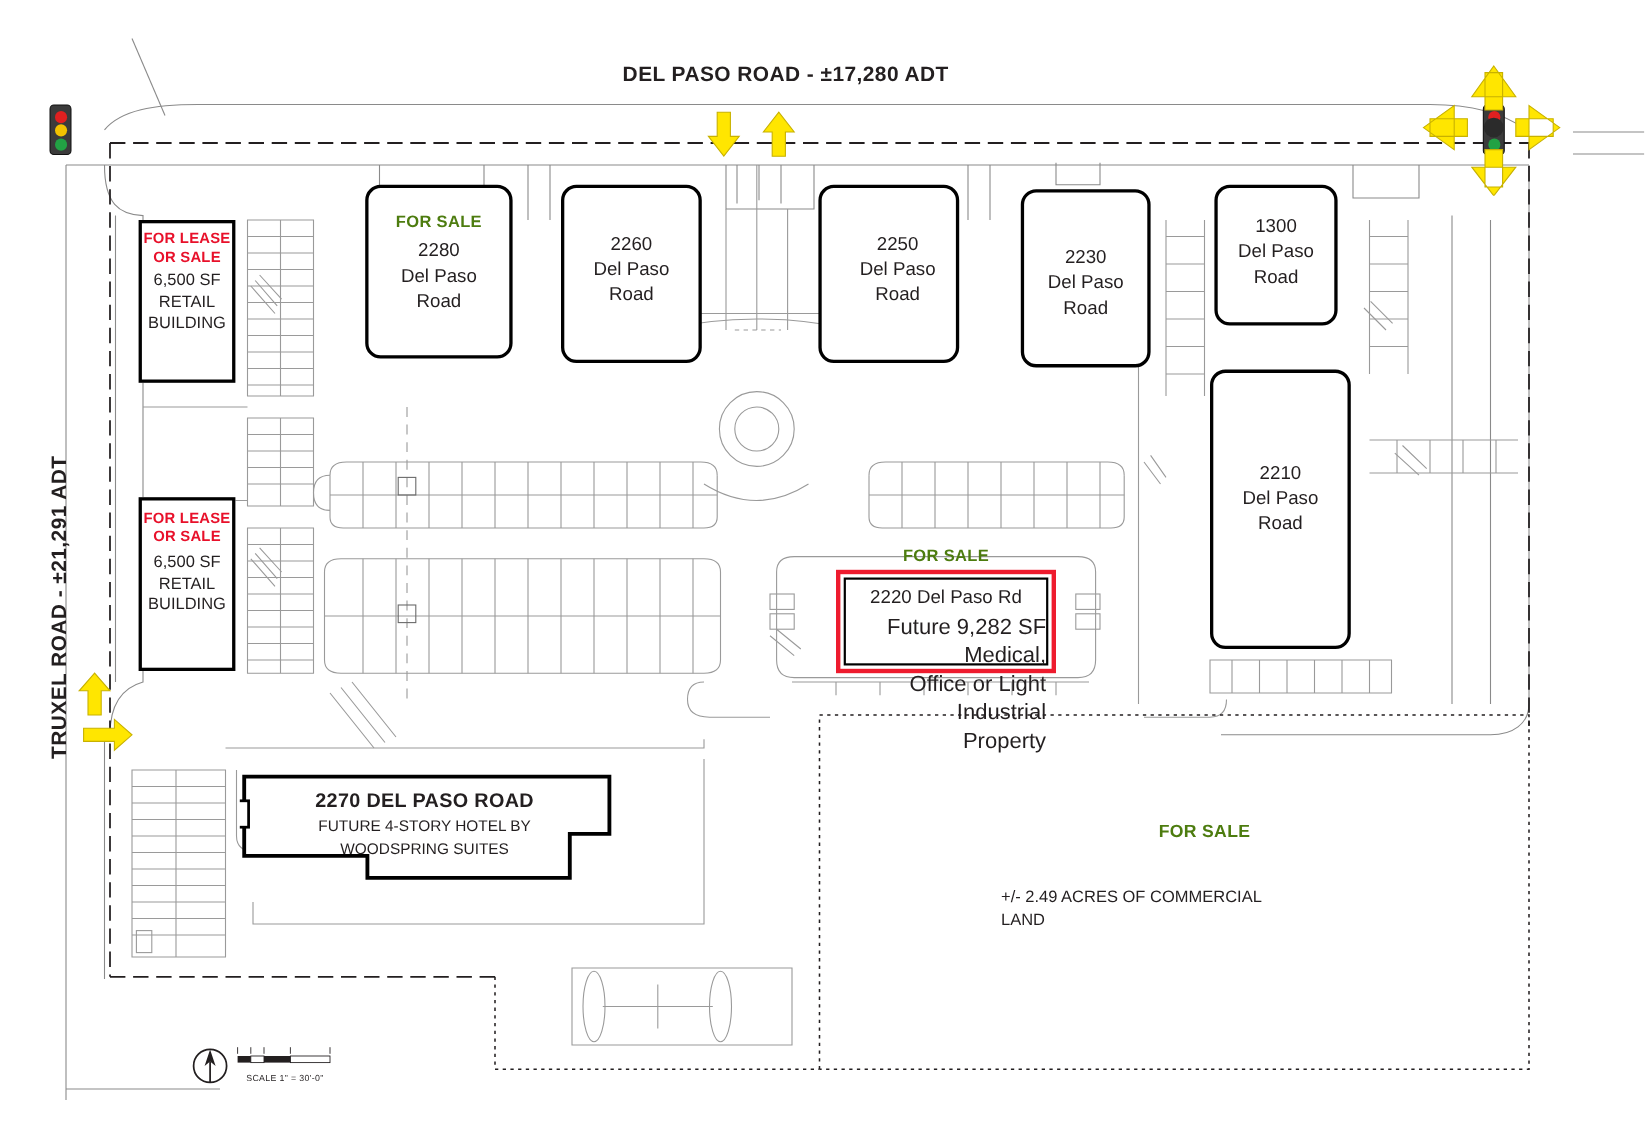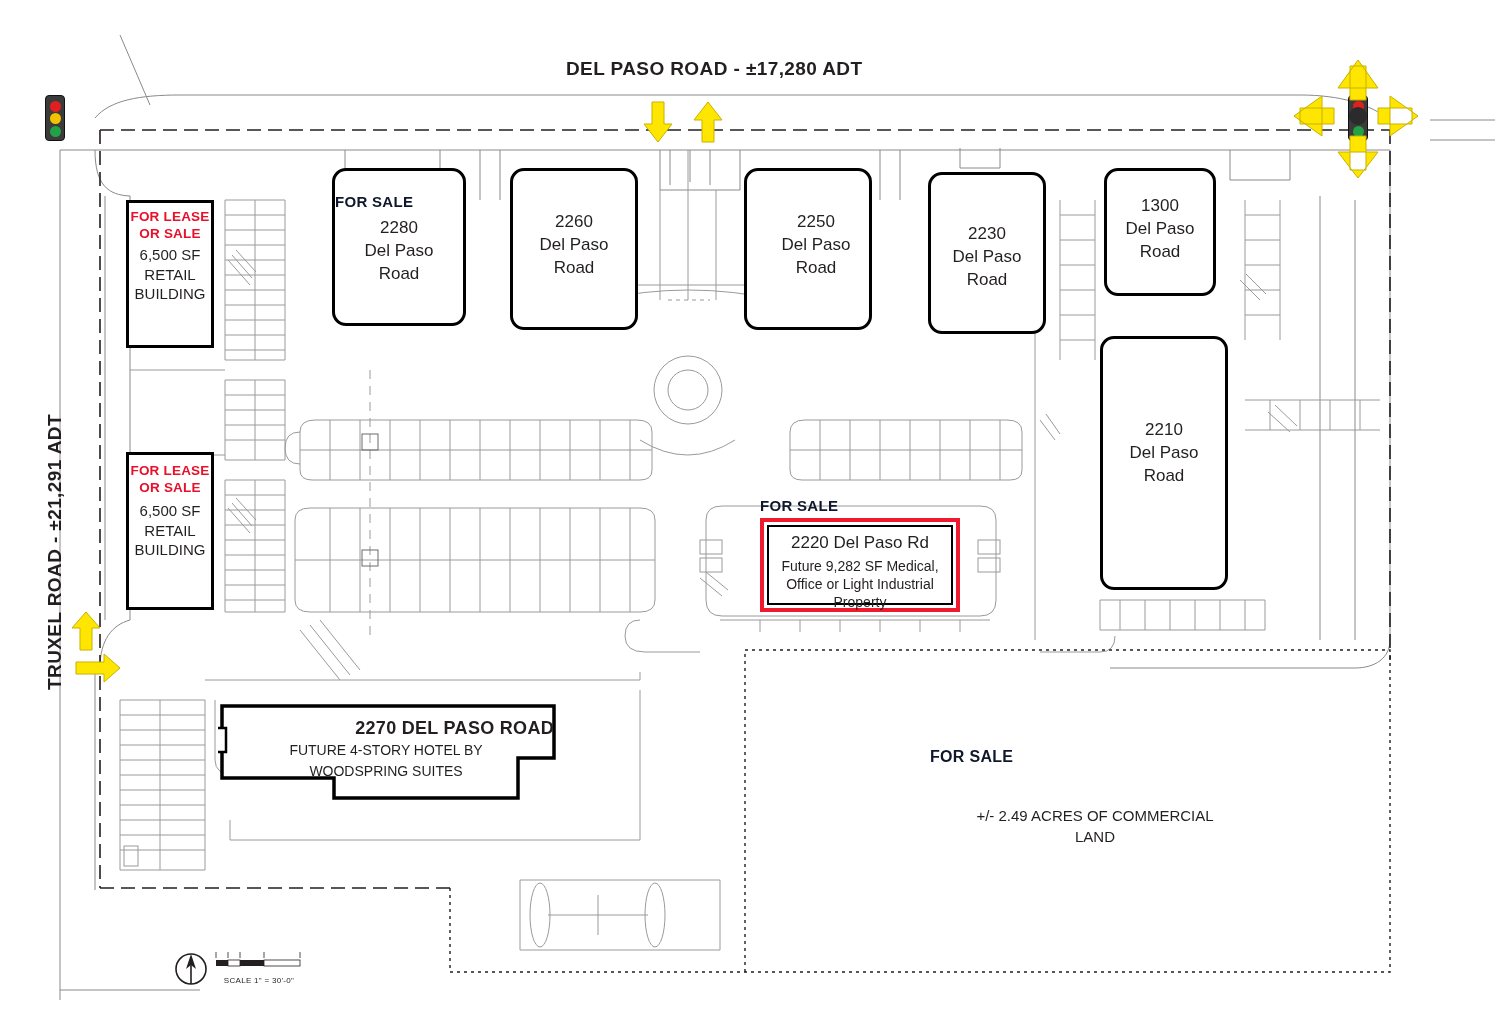--- a/index.html
+++ b/index.html
@@ -37,23 +37,24 @@
     transform: rotate(-90deg);
   }
   .bldg-label {
     font-size: 17px;
     color: #231f20;
     text-align: center;
     line-height: 1.35;
     white-space: pre-line;
   }
   .forsale {
-    color: #0f172a;
+    color: #4d7c0f;
     font-size: 15px;
     font-weight: bold;
+    text-align: center;
     letter-spacing: 0.3px;
   }
   .forlease {
     color: #e8102a;
     font-size: 13.5px;
     font-weight: bold;
     text-align: center;
     line-height: 1.25;
     letter-spacing: 0.2px;
   }
@@ -95,23 +96,23 @@
     box-sizing: border-box;
     left: 3px; top: 3px; right: 3px; bottom: 3px;
     background: #fff;
   }
   .hl-title {
     font-size: 17px;
     color: #231f20;
     text-align: center;
   }
   .hl-sub {
-    font-size: 14px;
-    color: #231f20;
-    text-align: center;
+    font-size: 20px;
+    color: #231f20;
+    text-align: right;
     line-height: 1.3;
     white-space: pre-line;
   }
 
   .hotel-label-main {
     font-size: 18px;
     font-weight: bold;
     color: #231f20;
     text-align: center;
     letter-spacing: 0.3px;
@@ -127,21 +128,20 @@
   .land-forsale { font-size: 16px; }
   .land-title {
     font-size: 17px;
     font-weight: bold;
     color: #231f20;
     text-align: center;
   }
   .land-sub {
     font-size: 15px;
     color: #231f20;
-    text-align: center;
     line-height: 1.4;
     white-space: pre-line;
   }
 
   .scale-txt {
     font-size: 8px;
     color: #231f20;
     letter-spacing: 0.3px;
     text-align: center;
   }
@@ -429,21 +429,21 @@
       <div class="abs hl-sub" style="left:0; right:0; top:30px;">Future 9,282 SF Medical,
 Office or Light Industrial
 Property</div>
     </div>
   </div>
 
   <svg class="abs" style="left:218px; top:692px;" width="350" height="112">
     <path d="M4 14 L336 14 L336 66 L300 66 L300 106 L116 106 L116 86 L4 86 Z" fill="#ffffff" stroke="#000000" stroke-width="3.5"></path>
     <rect x="-2" y="36" width="10" height="24" fill="#ffffff" stroke="#000000" stroke-width="2.5"></rect>
   </svg>
-  <div class="abs hotel-label-main" style="left:218px; top:718px; width:336px;text-align:right;">2270 DEL PASO ROAD</div>
+  <div class="abs hotel-label-main" style="left:218px; top:718px; width:336px;">2270 DEL PASO ROAD</div>
   <div class="abs hotel-label-sub" style="left:218px; top:740px; width:336px;">FUTURE 4-STORY HOTEL BY
 WOODSPRING SUITES</div>
 
   <div class="abs forsale land-forsale" style="left:930px; top:748px; width:330px;">FOR SALE</div>
   <div class="abs land-sub" style="left:910px; top:805px; width:370px;">+/- 2.49 ACRES OF  COMMERCIAL
 LAND</div>
 
   <svg class="abs" style="left:170px; top:948px;" width="42" height="42">
     <circle cx="21" cy="21" r="15" fill="none" stroke="#231f20" stroke-width="1.6"></circle>
     <path d="M21 6 L26 21 L21 17 L16 21 Z" fill="#231f20"></path>

